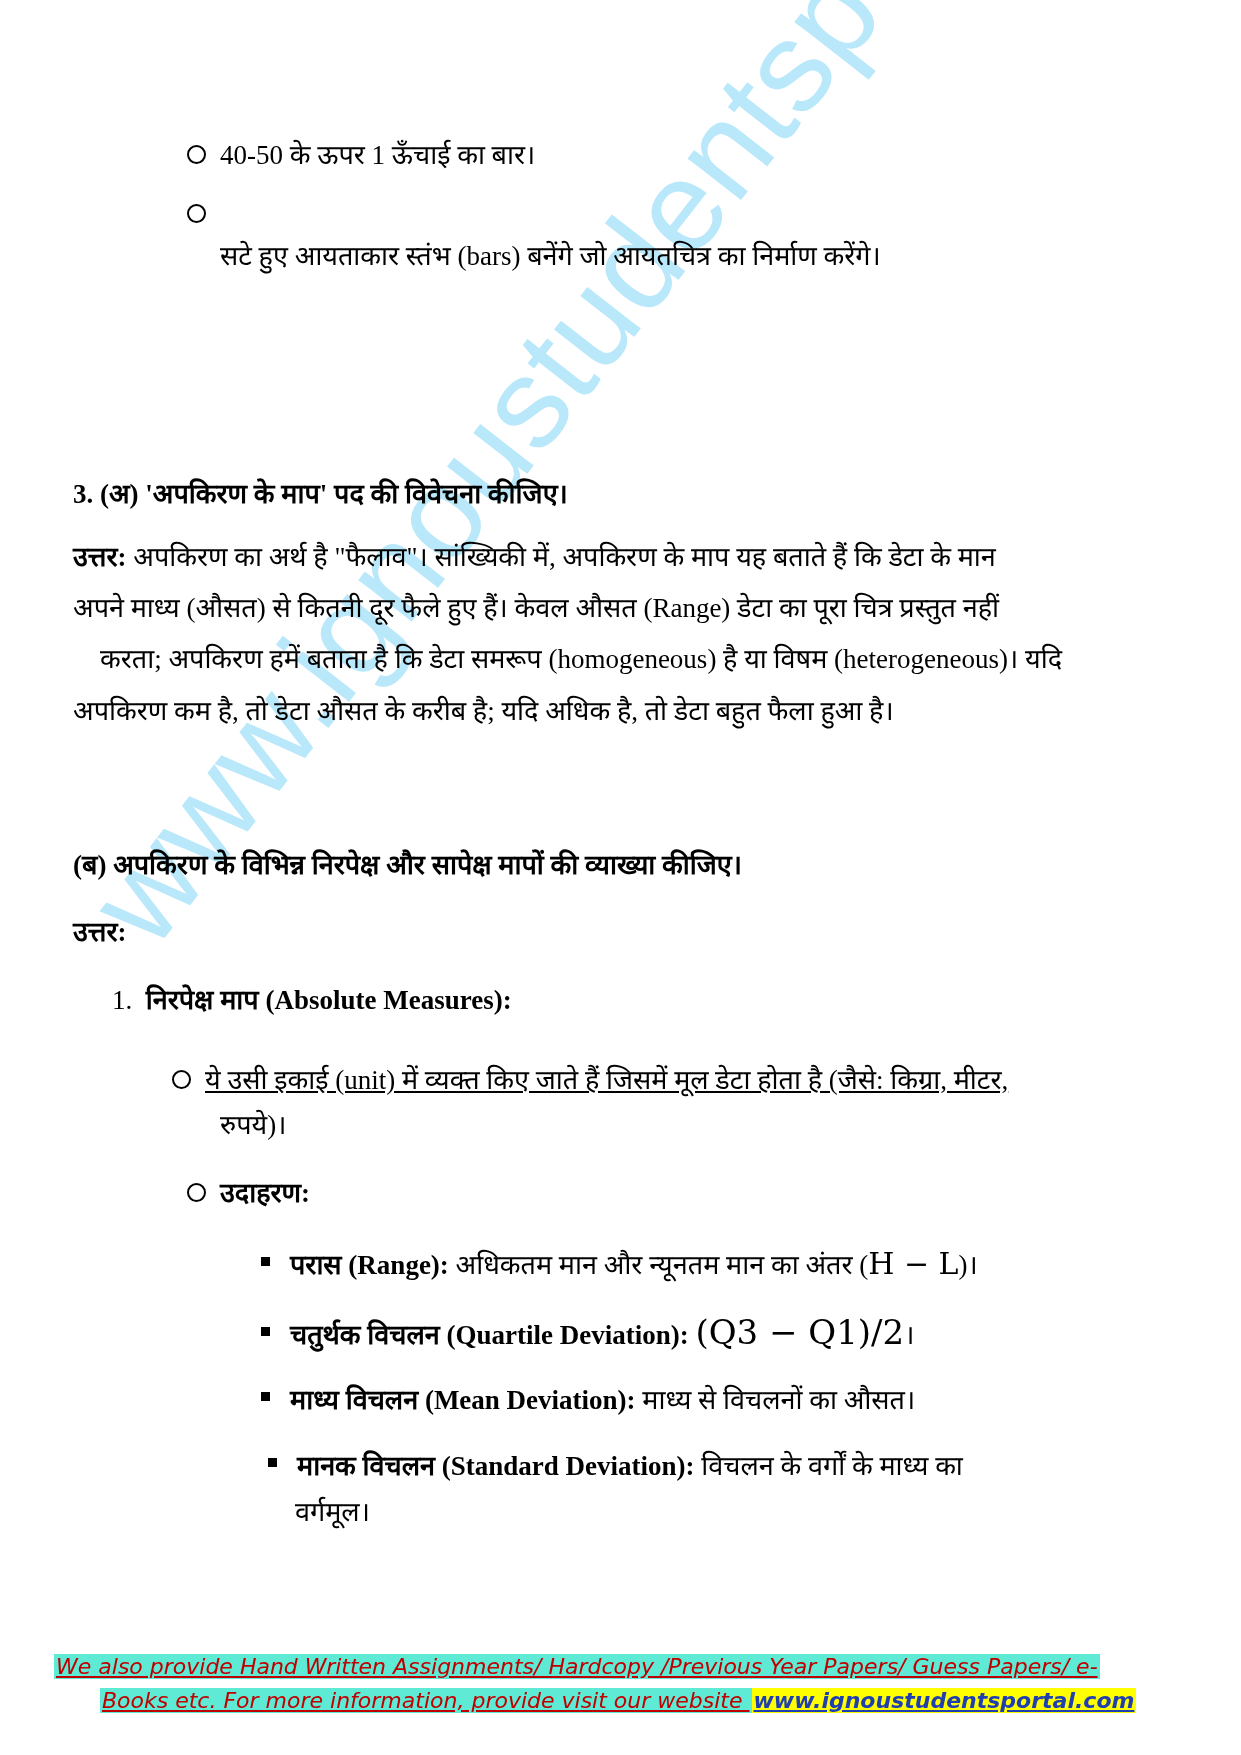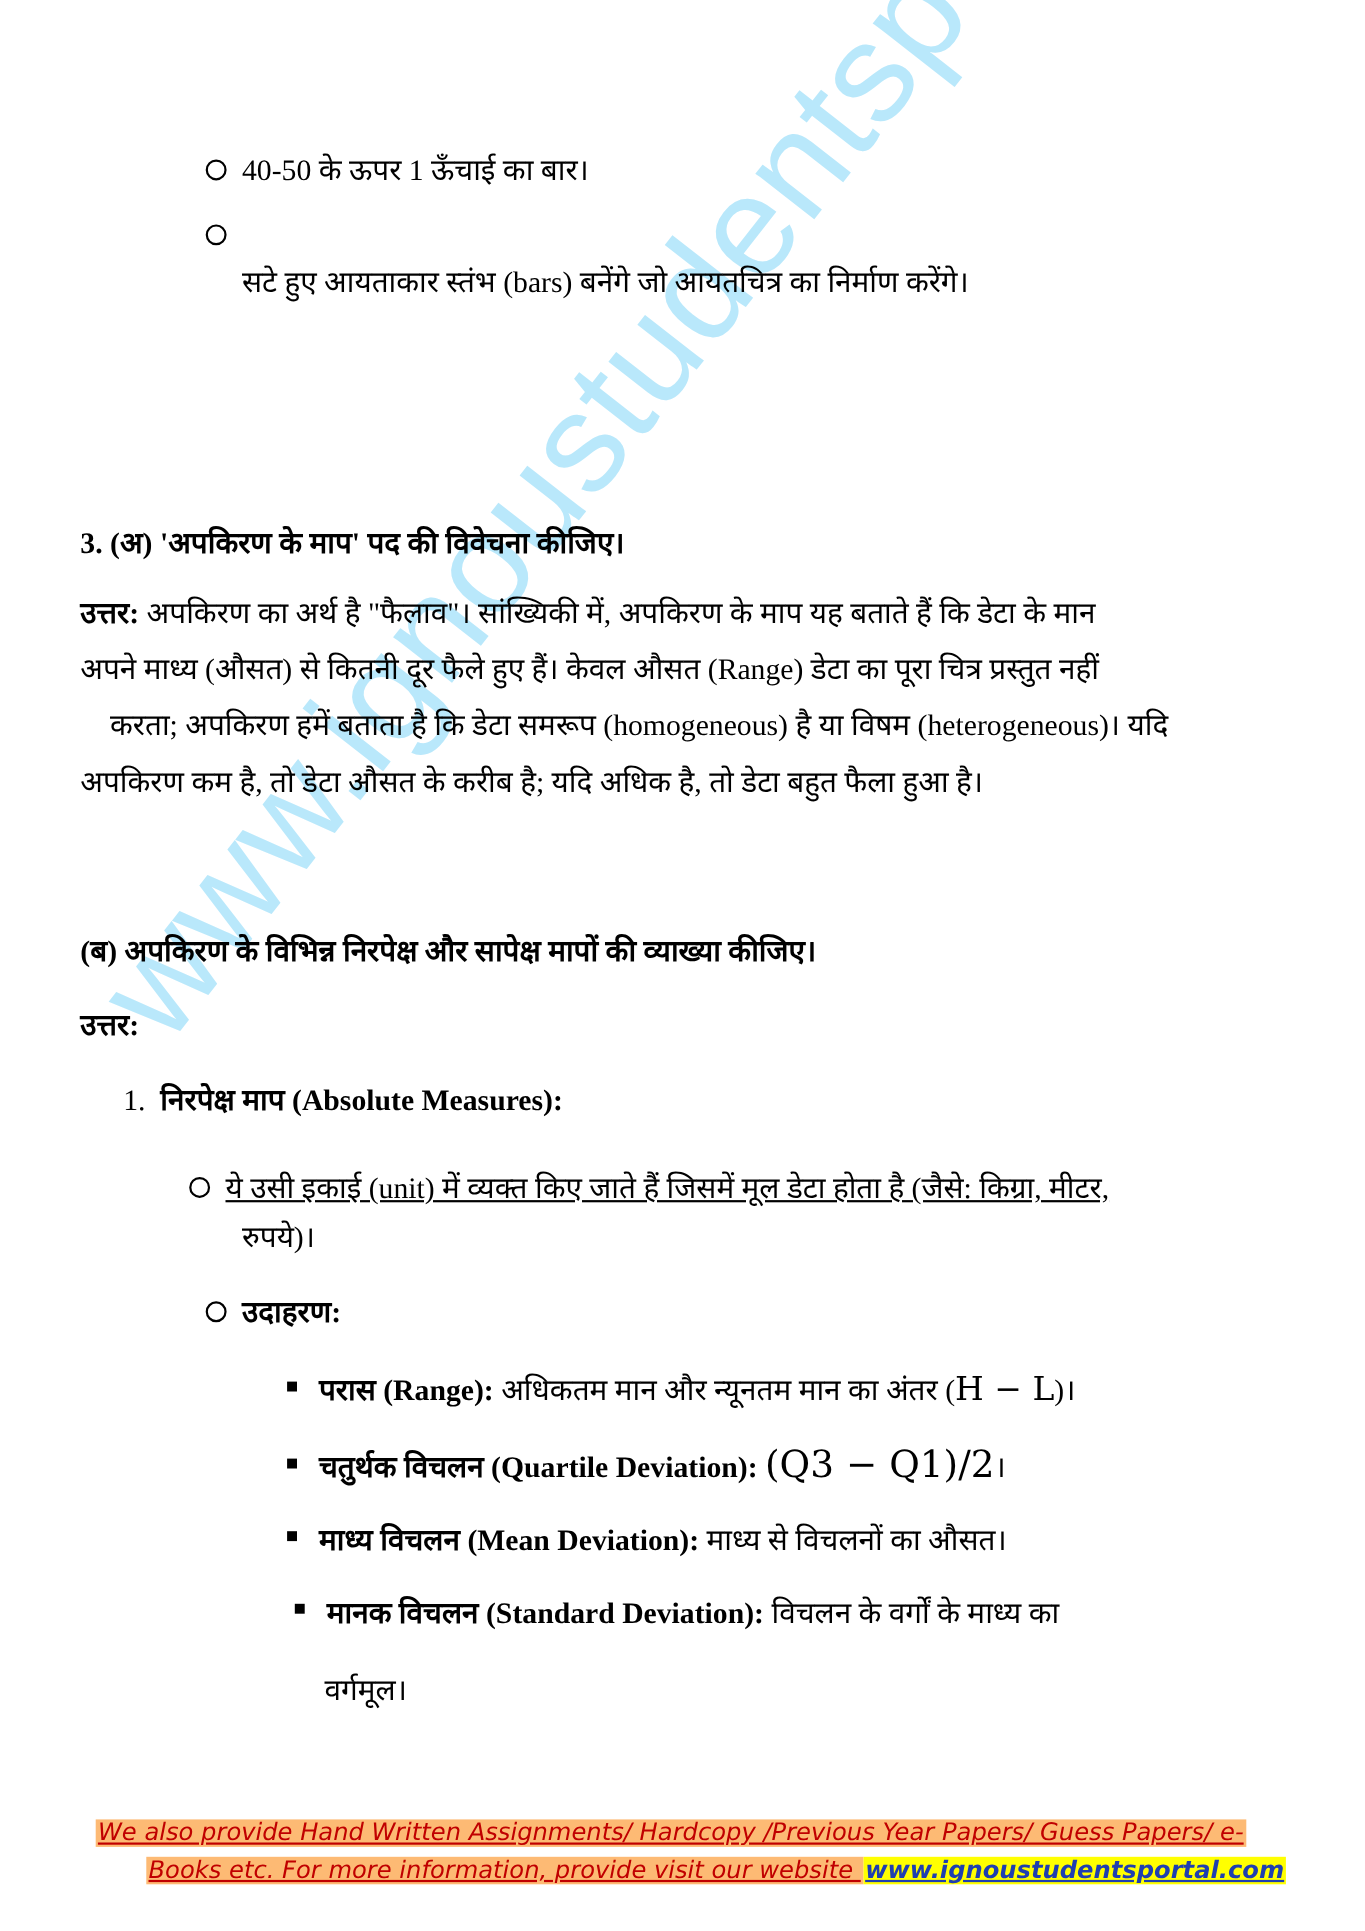--- a/index.html
+++ b/index.html
@@ -14,21 +14,21 @@
   .content { position: absolute; left: 0; top: 0; width: 100%; z-index: 1; }
   .line { position: absolute; font-size: 27px; white-space: nowrap; line-height: 34px; }
   .bold { font-weight: bold; }
   .circ { display: inline-block; width: 15px; height: 15px; border: 2px solid #000;
           border-radius: 50%; margin-right: 14px; vertical-align: middle; position: relative; top: -3px; }
   .sq { display: inline-block; width: 9px; height: 9px; background: #000;
         margin-right: 20px; vertical-align: middle; position: relative; top: -6px; }
   .math { font-family: "DejaVu Serif", serif; font-size: 30px; }
   .footer { position: absolute; left: 54px; font-family: "DejaVu Sans", sans-serif;
             font-style: italic; font-size: 22px; line-height: 30px; white-space: nowrap; }
-  .footer .hl { background: #fdba74; color: #c00000; text-decoration: underline; padding: 0 2px; margin-left: 33px; }
+  .footer .hl { background: #5eead4; color: #c00000; text-decoration: underline; padding: 0 2px; }
   .footer .link { background: #ffff00; color: #1f3fb0; font-weight: bold; text-decoration: underline; padding: 0 2px; }
 </style>
 </head>
 <body>
 
 <div class="page">
   <div class="watermark">www.ignoustudentsportal.com</div>
 
   <div class="content">
 
@@ -69,21 +69,21 @@
     </div>
     <div class="line" style="left:261px; top:1315px;">
       <span class="sq"></span><span class="bold">चतुर्थक विचलन (Quartile Deviation):</span><span> </span><span class="math" style="font-size:34px;">(Q3 − Q1)/2</span><span>।</span>
     </div>
     <div class="line" style="left:261px; top:1383px;">
       <span class="sq"></span><span class="bold">माध्य विचलन (Mean Deviation):</span><span> माध्य से विचलनों का औसत।</span>
     </div>
     <div class="line" style="left:268px; top:1449px;font-family:Liberation Serif, serif;">
       <span class="sq"></span><span class="bold">मानक विचलन (Standard Deviation):</span><span> विचलन के वर्गों के माध्य का</span>
     </div>
-    <div class="line" style="left:295px; top:1495px;margin-top:24px;">वर्गमूल।</div>
+    <div class="line" style="left:295px; top:1495px;">वर्गमूल।</div>
 
     <div class="footer" style="top:1652px;">
       <span class="hl">We also provide Hand Written Assignments/ Hardcopy /Previous Year Papers/ Guess Papers/ e-</span>
     </div>
     <div class="footer" style="top:1686px; left:100px;">
       <span class="hl">Books etc. For more information, provide visit our website </span><span class="link">www.ignoustudentsportal.com</span>
     </div>
   </div>
 </div>
 

